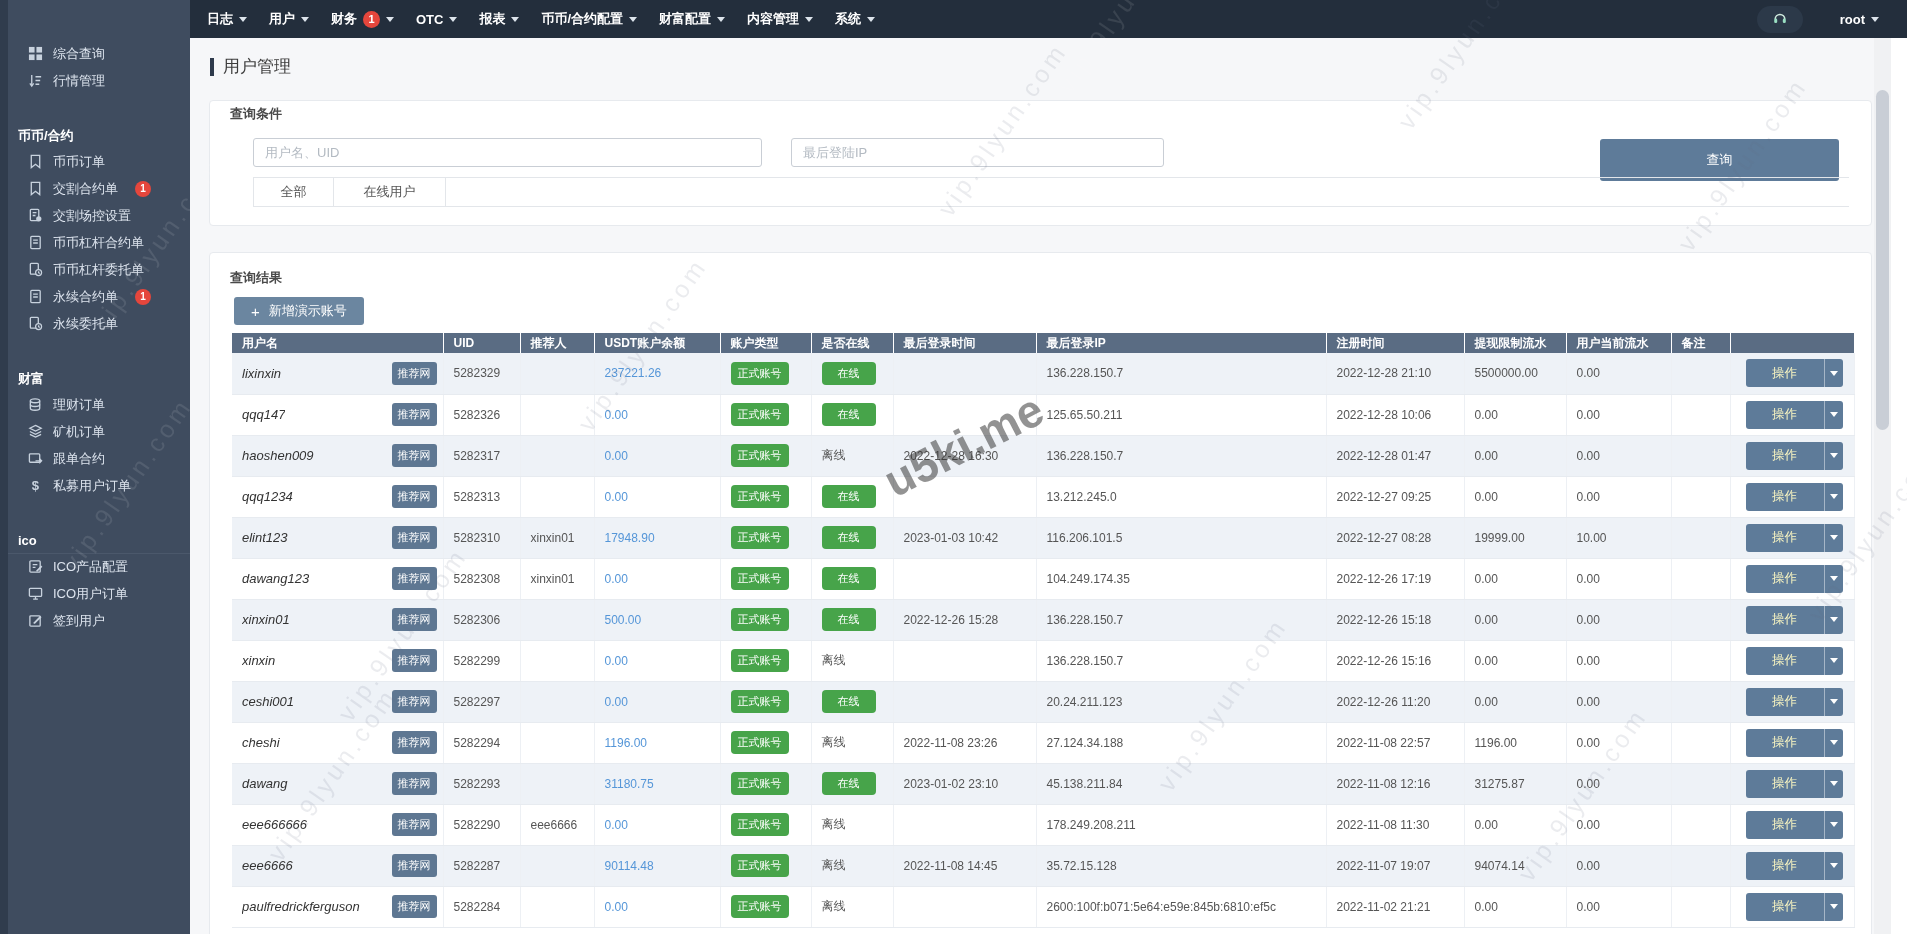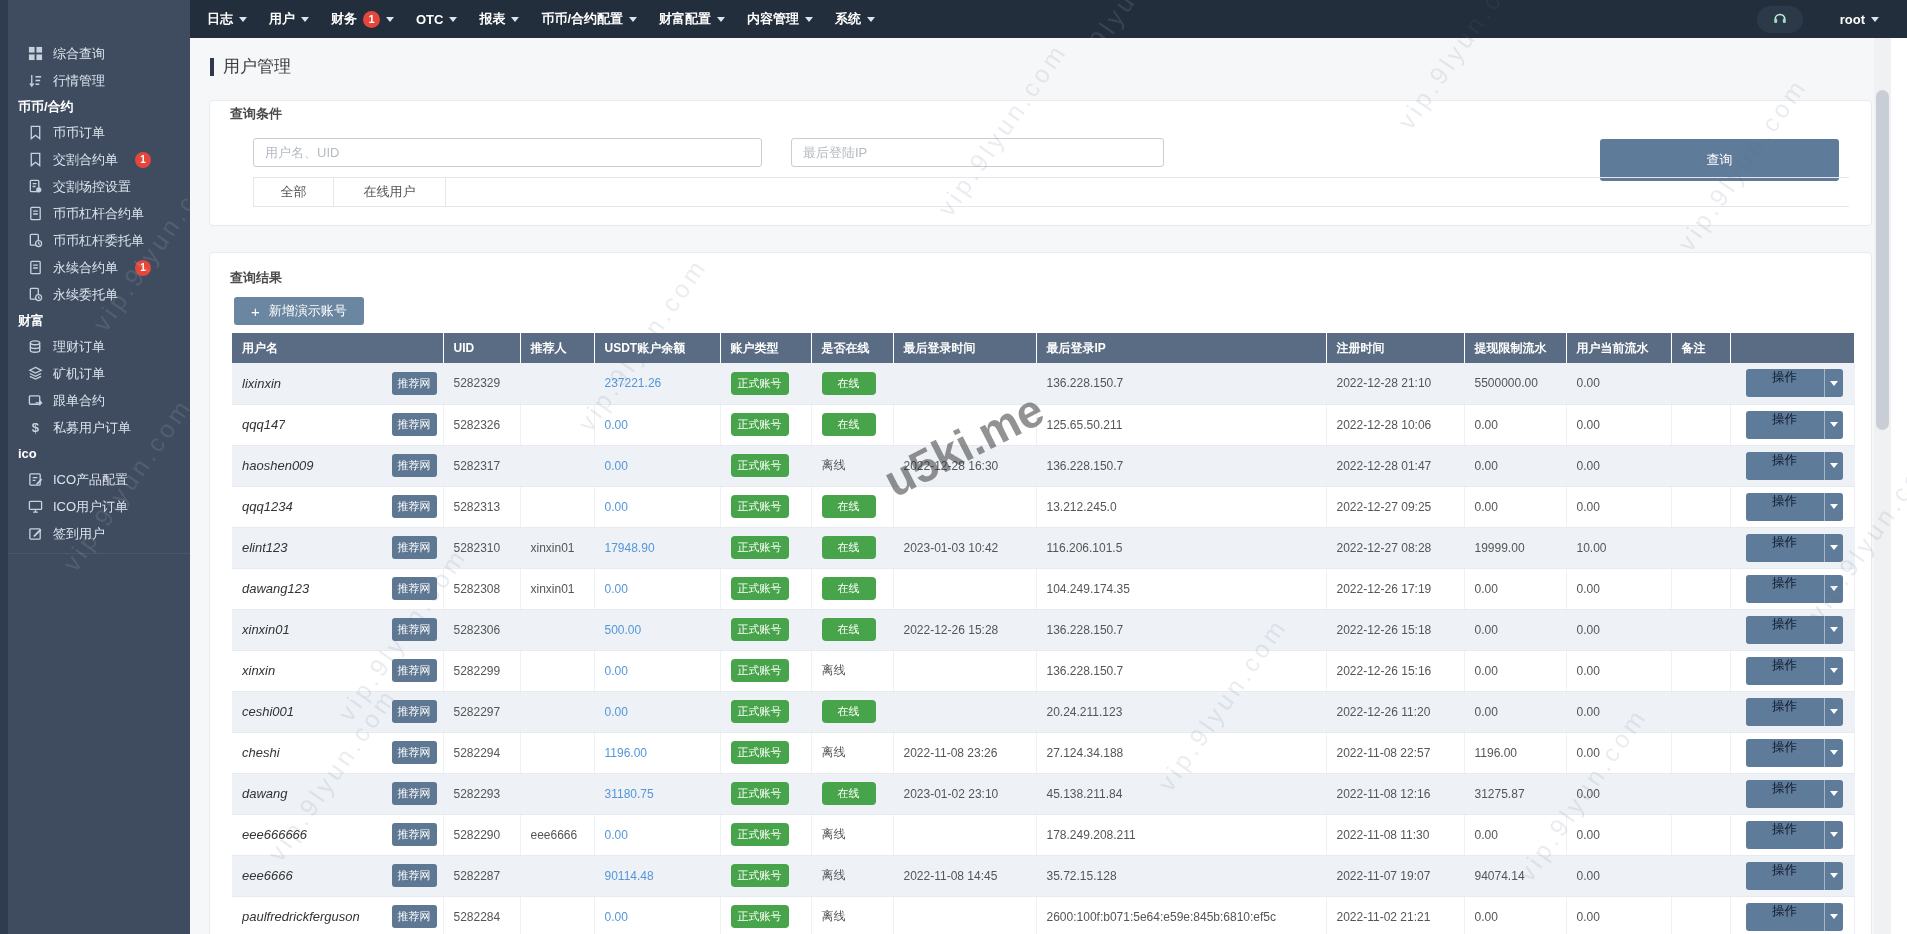--- a/index.html
+++ b/index.html
@@ -24,21 +24,21 @@
   
   .sidebar{position:absolute;left:0;top:0;width:190px;height:934px;background:#3f4c5f;z-index:4;}
   .side-strip{position:absolute;left:0;top:0;width:8px;height:100%;background:#303c4d;}
   .side-menu{position:absolute;left:8px;top:40px;right:0;}
   .side-item{display:flex;align-items:center;height:27px;padding-left:20px;color:#dde4ee;
              font-size:13px;gap:10px;cursor:pointer;}
   .side-item .icon{width:15px;height:15px;display:flex;align-items:center;justify-content:center;
                    color:#c8d2de;flex:none;}
   .side-item .icon svg{width:15px;height:15px;display:block;}
   .side-section{height:25px;display:flex;align-items:center;padding-left:10px;color:#fff;
-                font-weight:bold;font-size:13px;}
+                font-weight:bold;font-size:13px;margin-top:29px;}
   .side-badge{background:#e5463c;color:#fff;border-radius:50%;min-width:16px;height:16px;font-size:10px;
               display:flex;align-items:center;justify-content:center;font-weight:bold;margin-left:7px;}
   .side-divider{position:absolute;left:8px;right:0;top:553px;border-top:1px solid #4b586b;}
 
   
   .main{position:absolute;left:190px;top:38px;width:1684px;height:896px;background:#f6f7f9;overflow:hidden;}
   .page-title{position:absolute;left:20px;top:17px;display:flex;align-items:center;gap:9px;
               font-size:17px;color:#3c3c3c;}
   .title-bar{width:4px;height:18px;background:#2e3a4c;}
 
@@ -68,35 +68,35 @@
   .tab:first-child{border-left:1px solid #e3e6ea;}
 
   .btn-add{position:absolute;left:24px;top:44px;height:28px;padding:0 17px;background:#6b86a0;
            color:#fff;border:none;border-radius:3px;font-size:13px;display:flex;align-items:center;
            gap:9px;cursor:pointer;}
   .btn-add .plus{font-size:15px;line-height:1;}
 
   
   table.results{position:absolute;left:22px;top:80px;width:1622px;border-collapse:collapse;
                 table-layout:fixed;font-size:12px;}
-  table.results th{background:#5a6c83;color:#fff;font-weight:bold;height:30px;text-align:left;
+  table.results th{background:#5a6c83;color:#fff;font-weight:bold;height:20px;text-align:left;
                    padding:0 6px 0 10px;border-right:1px solid rgba(255,255,255,0.09);
                    white-space:nowrap;overflow:hidden;margin-left:21px;}
   table.results td{height:41px;padding:0 6px 0 10px;border-bottom:1px solid #e7ebf0;
                    border-right:1px solid #edf0f4;color:#555;white-space:nowrap;overflow:hidden;}
   table.results tbody tr:nth-child(odd){background:#eef2f7;}
   table.results tbody tr:nth-child(even){background:#fff;}
   .user-cell{display:flex;align-items:center;justify-content:space-between;gap:6px;}
   .user-name{color:#333;font-size:13px;overflow:hidden;text-overflow:ellipsis;font-style:italic;}
   .badge-ref{background:#5e7792;color:#fff;font-size:11px;padding:4px 6px;border-radius:3px;flex:none;cursor:pointer;}
   .badge-green{background:#47a44a;color:#fff;font-size:11px;padding:4px 7px;border-radius:4px;display:inline-block;}
   .badge-online{padding:4px 16px;}
   a.link{color:#5596d8;text-decoration:none;cursor:pointer;}
-  .op-btn{width:97px;height:28px;background:#5e7b99;border-radius:3px;display:flex;align-items:flex-start;
-          color:#0f172a;font-size:12.5px;cursor:pointer;margin:0 auto;}
+  .op-btn{width:97px;height:28px;background:#5e7b99;border-radius:3px;display:flex;align-items:center;
+          color:#fef9c3;font-size:12.5px;cursor:pointer;margin:0 auto;}
   .op-main{flex:1;text-align:center;}
   .op-caret{width:19px;height:100%;border-left:1px solid rgba(255,255,255,0.45);
             display:flex;align-items:center;justify-content:center;}
   .caret-down-white{width:0;height:0;border:4px solid transparent;border-top:5px solid #fff;margin-top:4px;}
 
   
   .scrollbar{position:absolute;left:1874px;top:38px;width:17px;height:896px;background:#f0f1f3;z-index:6;}
   .scroll-thumb{position:absolute;left:2px;top:52px;width:13px;height:340px;background:#c9ced6;border-radius:7px;}
 
   

